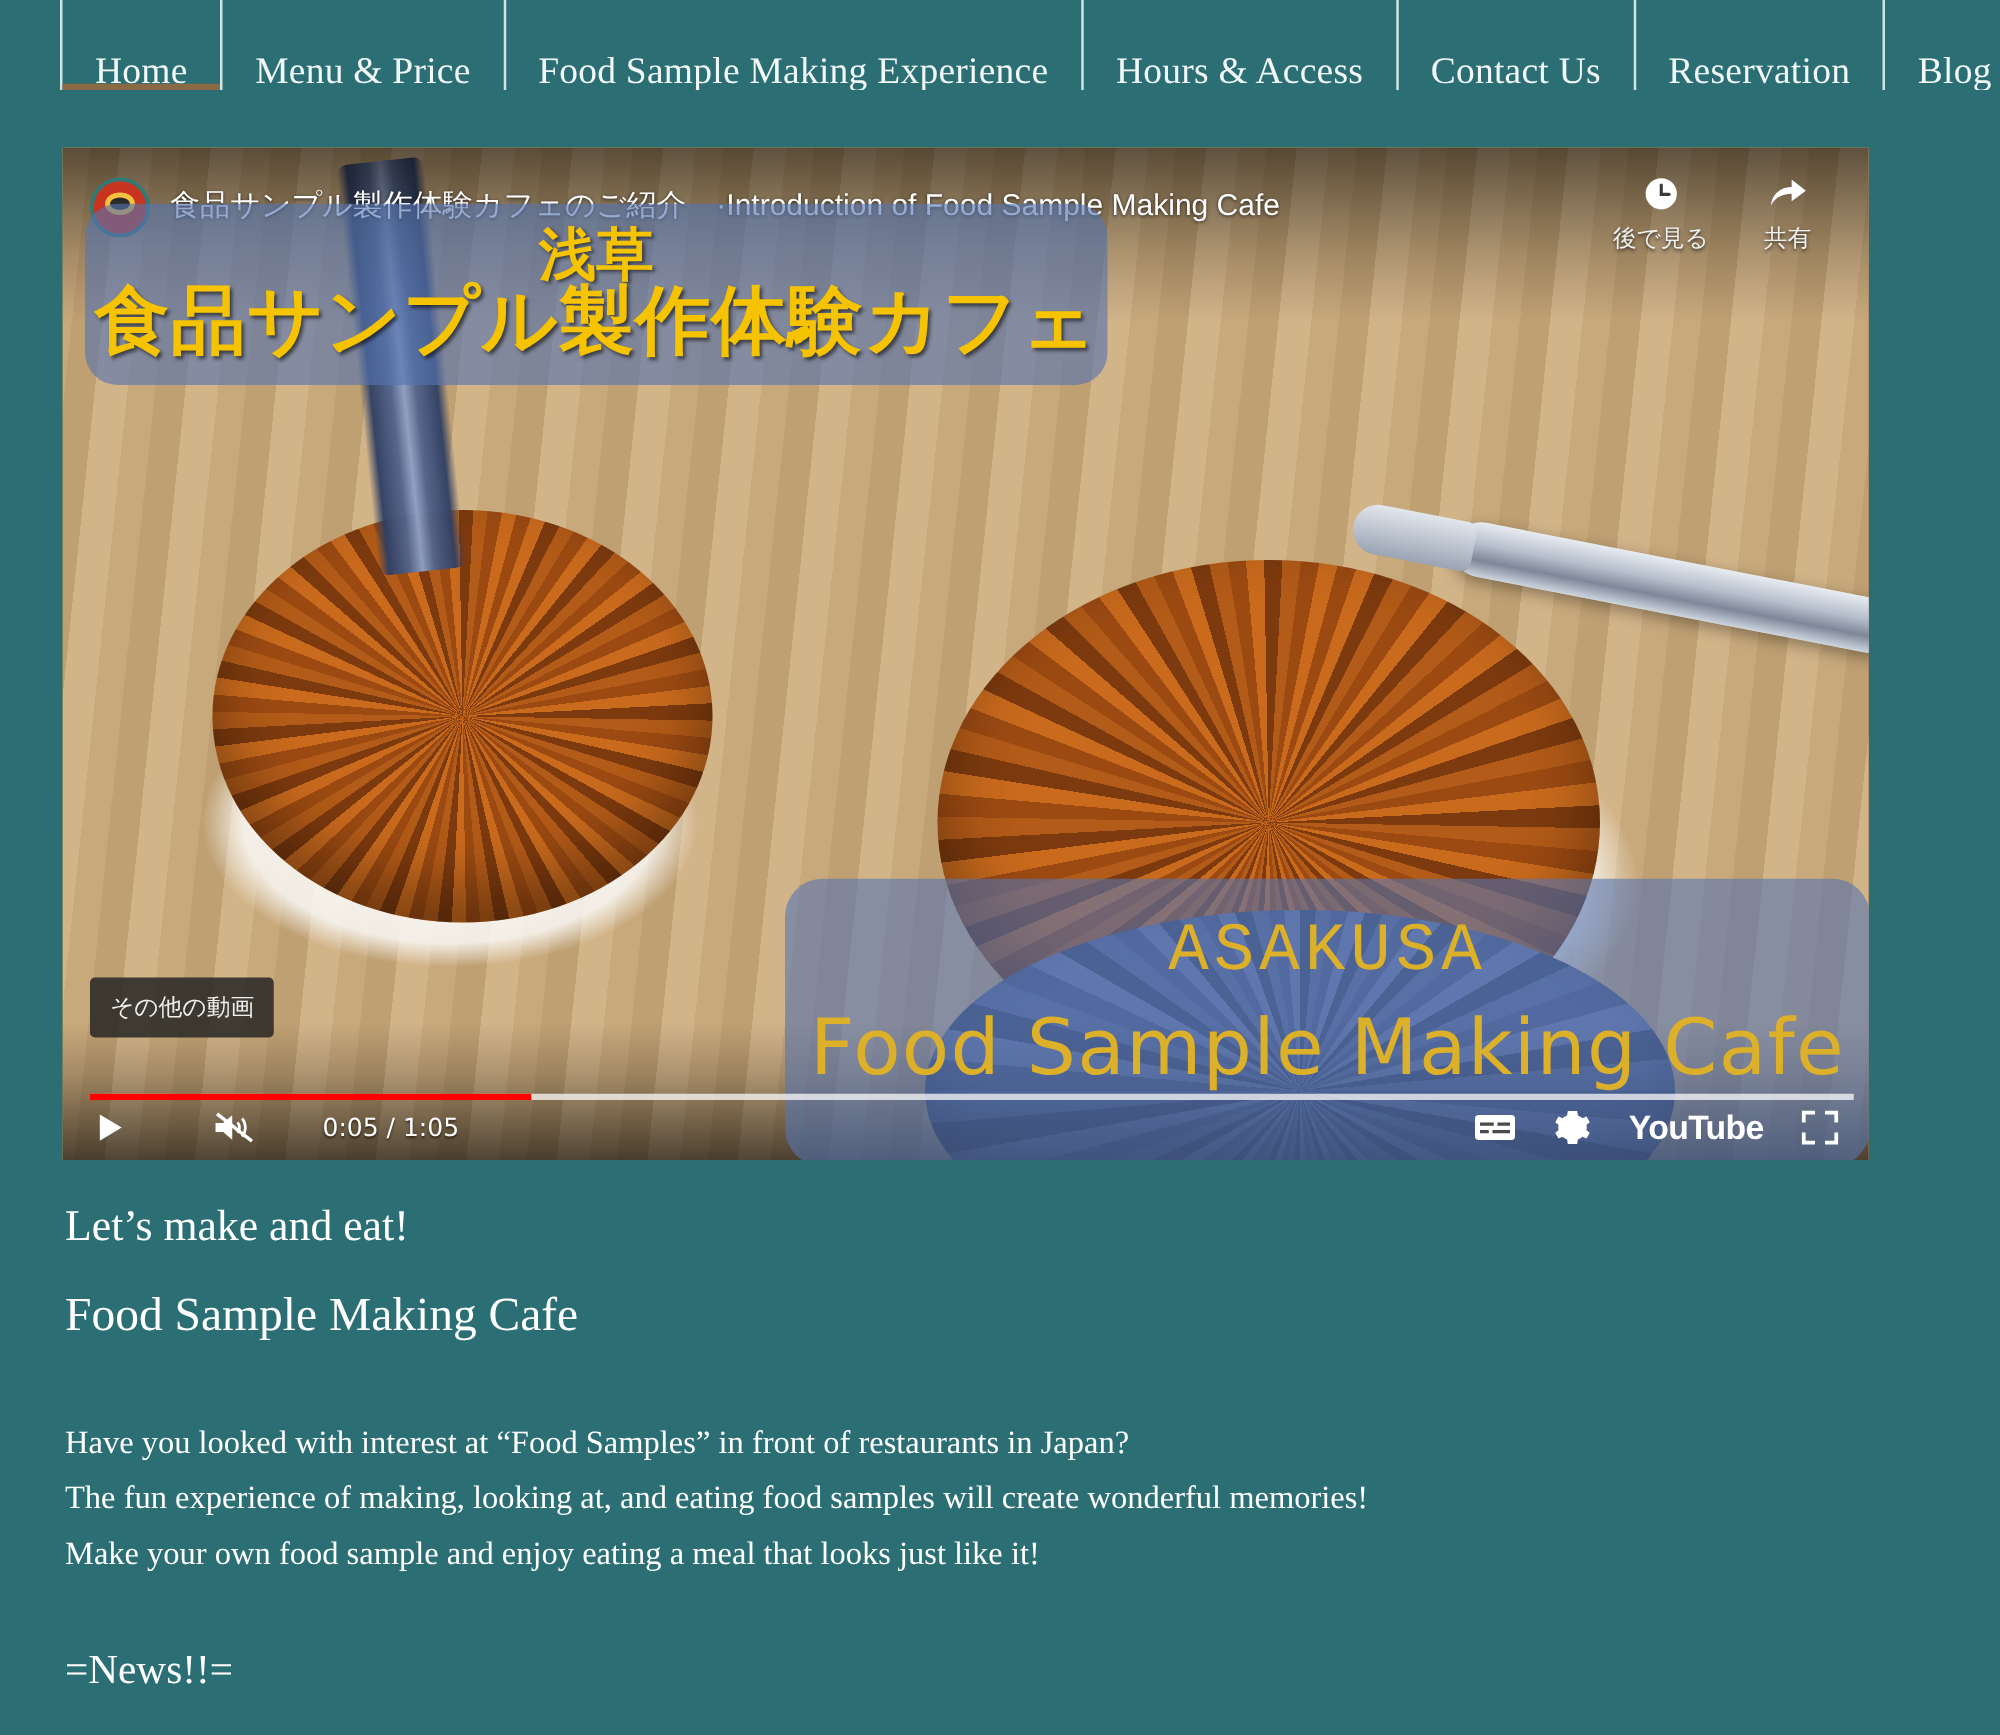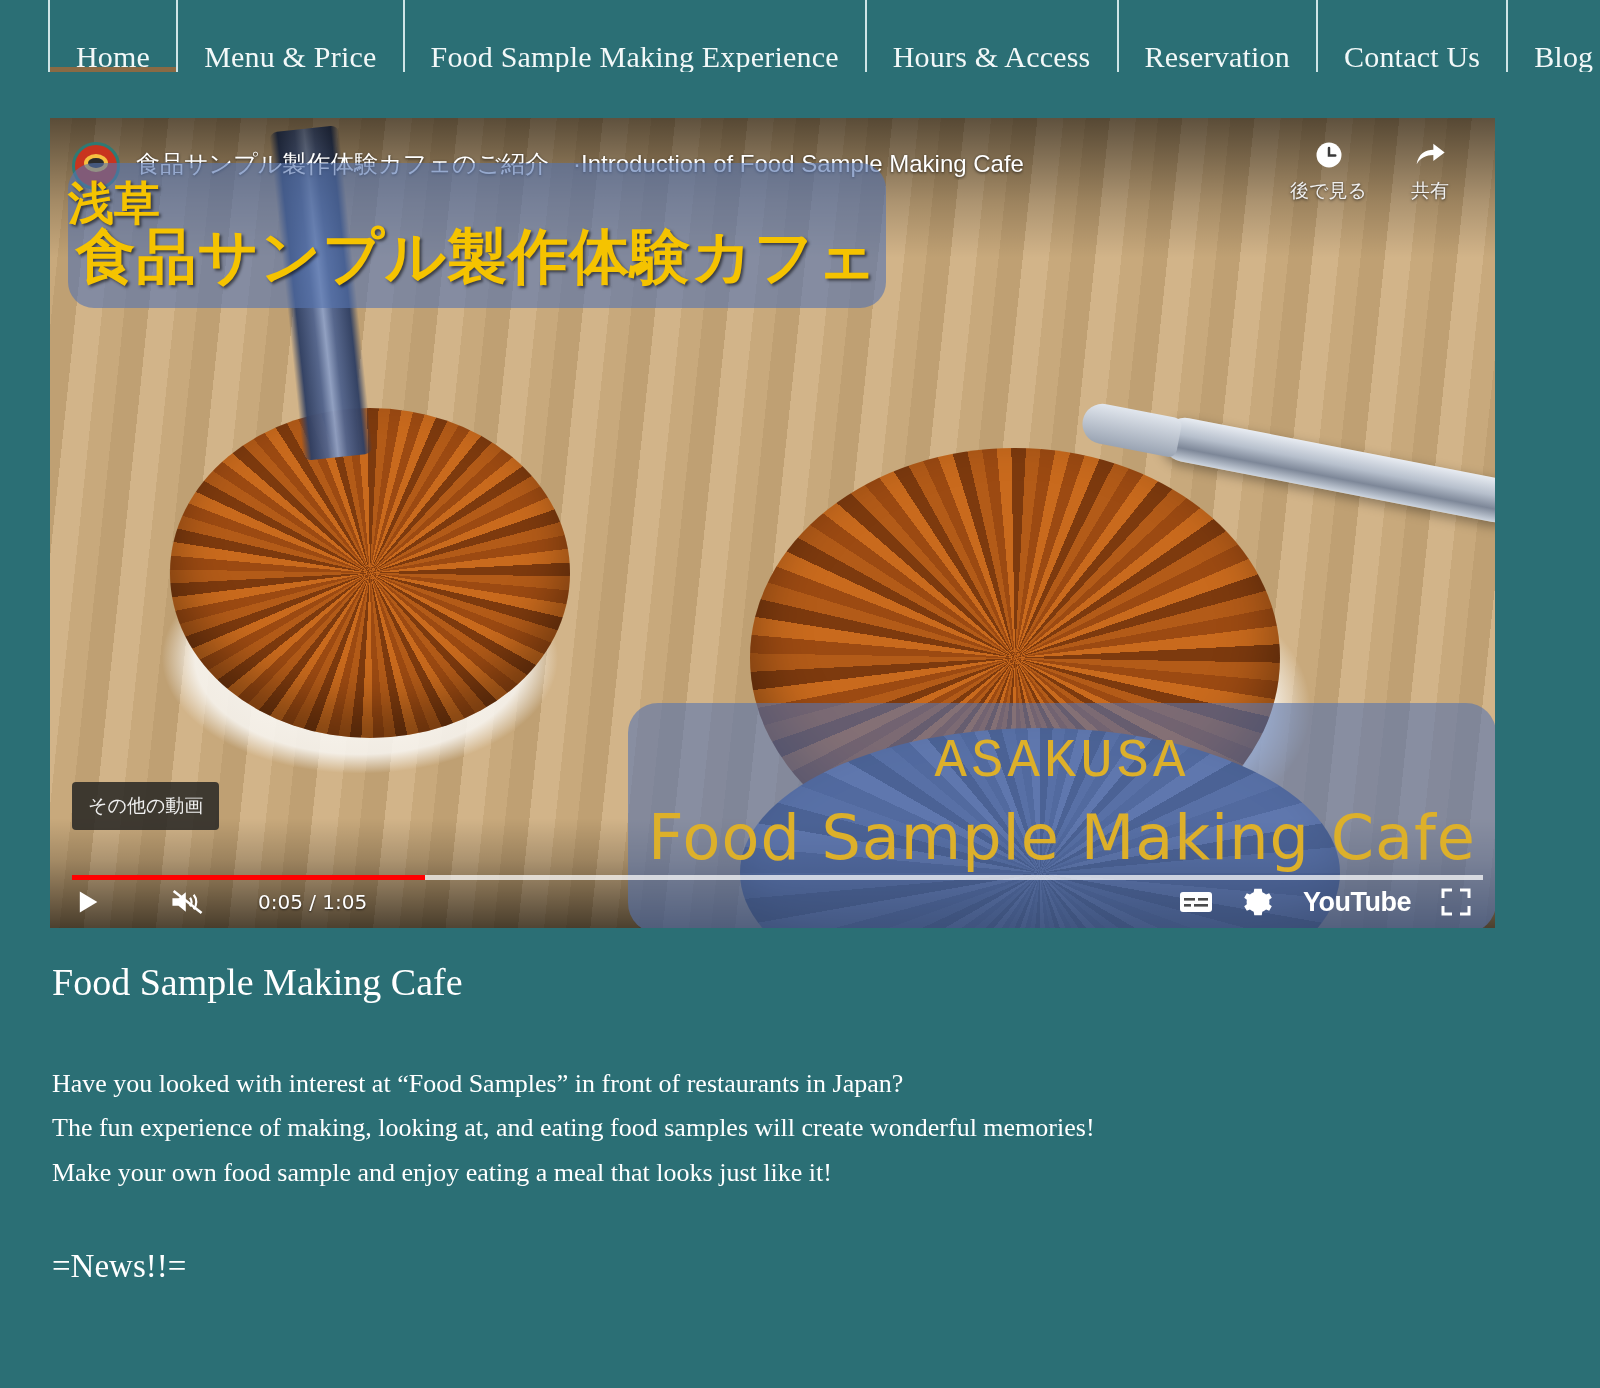--- a/index.html
+++ b/index.html
@@ -191,20 +191,21 @@
   .ov-top {
     position: absolute;
     left: 18px; top: 45px;
     width: 818px; height: 145px;
     background: rgba(86,116,176,0.62);
     border-radius: 26px;
   }
   .ov-top .line1 {
     position: absolute;
     top: 10px; left: 0; right: 0;
+    text-align: center;
     color: #f5c300;
     font-size: 46px;
     font-weight: bold;
     font-family: "DejaVu Sans", sans-serif;
     text-shadow: 2px 2px 3px rgba(0,0,0,.55);
   }
   .ov-top .line2 {
     position: absolute;
     top: 54px; left: 0; right: 0;
     text-align: center;
@@ -341,24 +342,24 @@
   <div class="nav-item">
     <span>Menu &amp; Price</span>
   </div>
   <div class="nav-item">
     <span>Food Sample Making Experience</span>
   </div>
   <div class="nav-item">
     <span>Hours &amp; Access</span>
   </div>
   <div class="nav-item">
+    <span>Contact Us</span>
+  </div>
+  <div class="nav-item">
     <span>Reservation</span>
-  </div>
-  <div class="nav-item">
-    <span>Contact Us</span>
   </div>
   <div class="nav-item">
     <span>Blog</span>
   </div>
 
 </nav>
 
 <div class="player">
 
   <div class="video-bg"></div>
@@ -448,18 +449,19 @@
           <path d="M19 2 H28 V10" stroke="#ffffff" stroke-width="3" fill="none"></path>
           <path d="M28 18 V26 H19" stroke="#ffffff" stroke-width="3" fill="none"></path>
           <path d="M11 26 H2 V18" stroke="#ffffff" stroke-width="3" fill="none"></path>
         </svg>
       </div>
     </div>
   </div>
 </div>
 
 <div class="content">
+  <div class="h-lead">Let’s make and eat!</div>
   <div class="h-sub">Food Sample Making Cafe</div>
   <div class="para-line">Have you looked with interest at “Food Samples” in front of restaurants in Japan?</div>
   <div class="para-line">The fun experience of making, looking at, and eating food samples will create wonderful memories!</div>
   <div class="para-line">Make your own food sample and enjoy eating a meal that looks just like it!</div>
   <div class="news">=News!!=</div>
 </div>
 
 </body></html>

